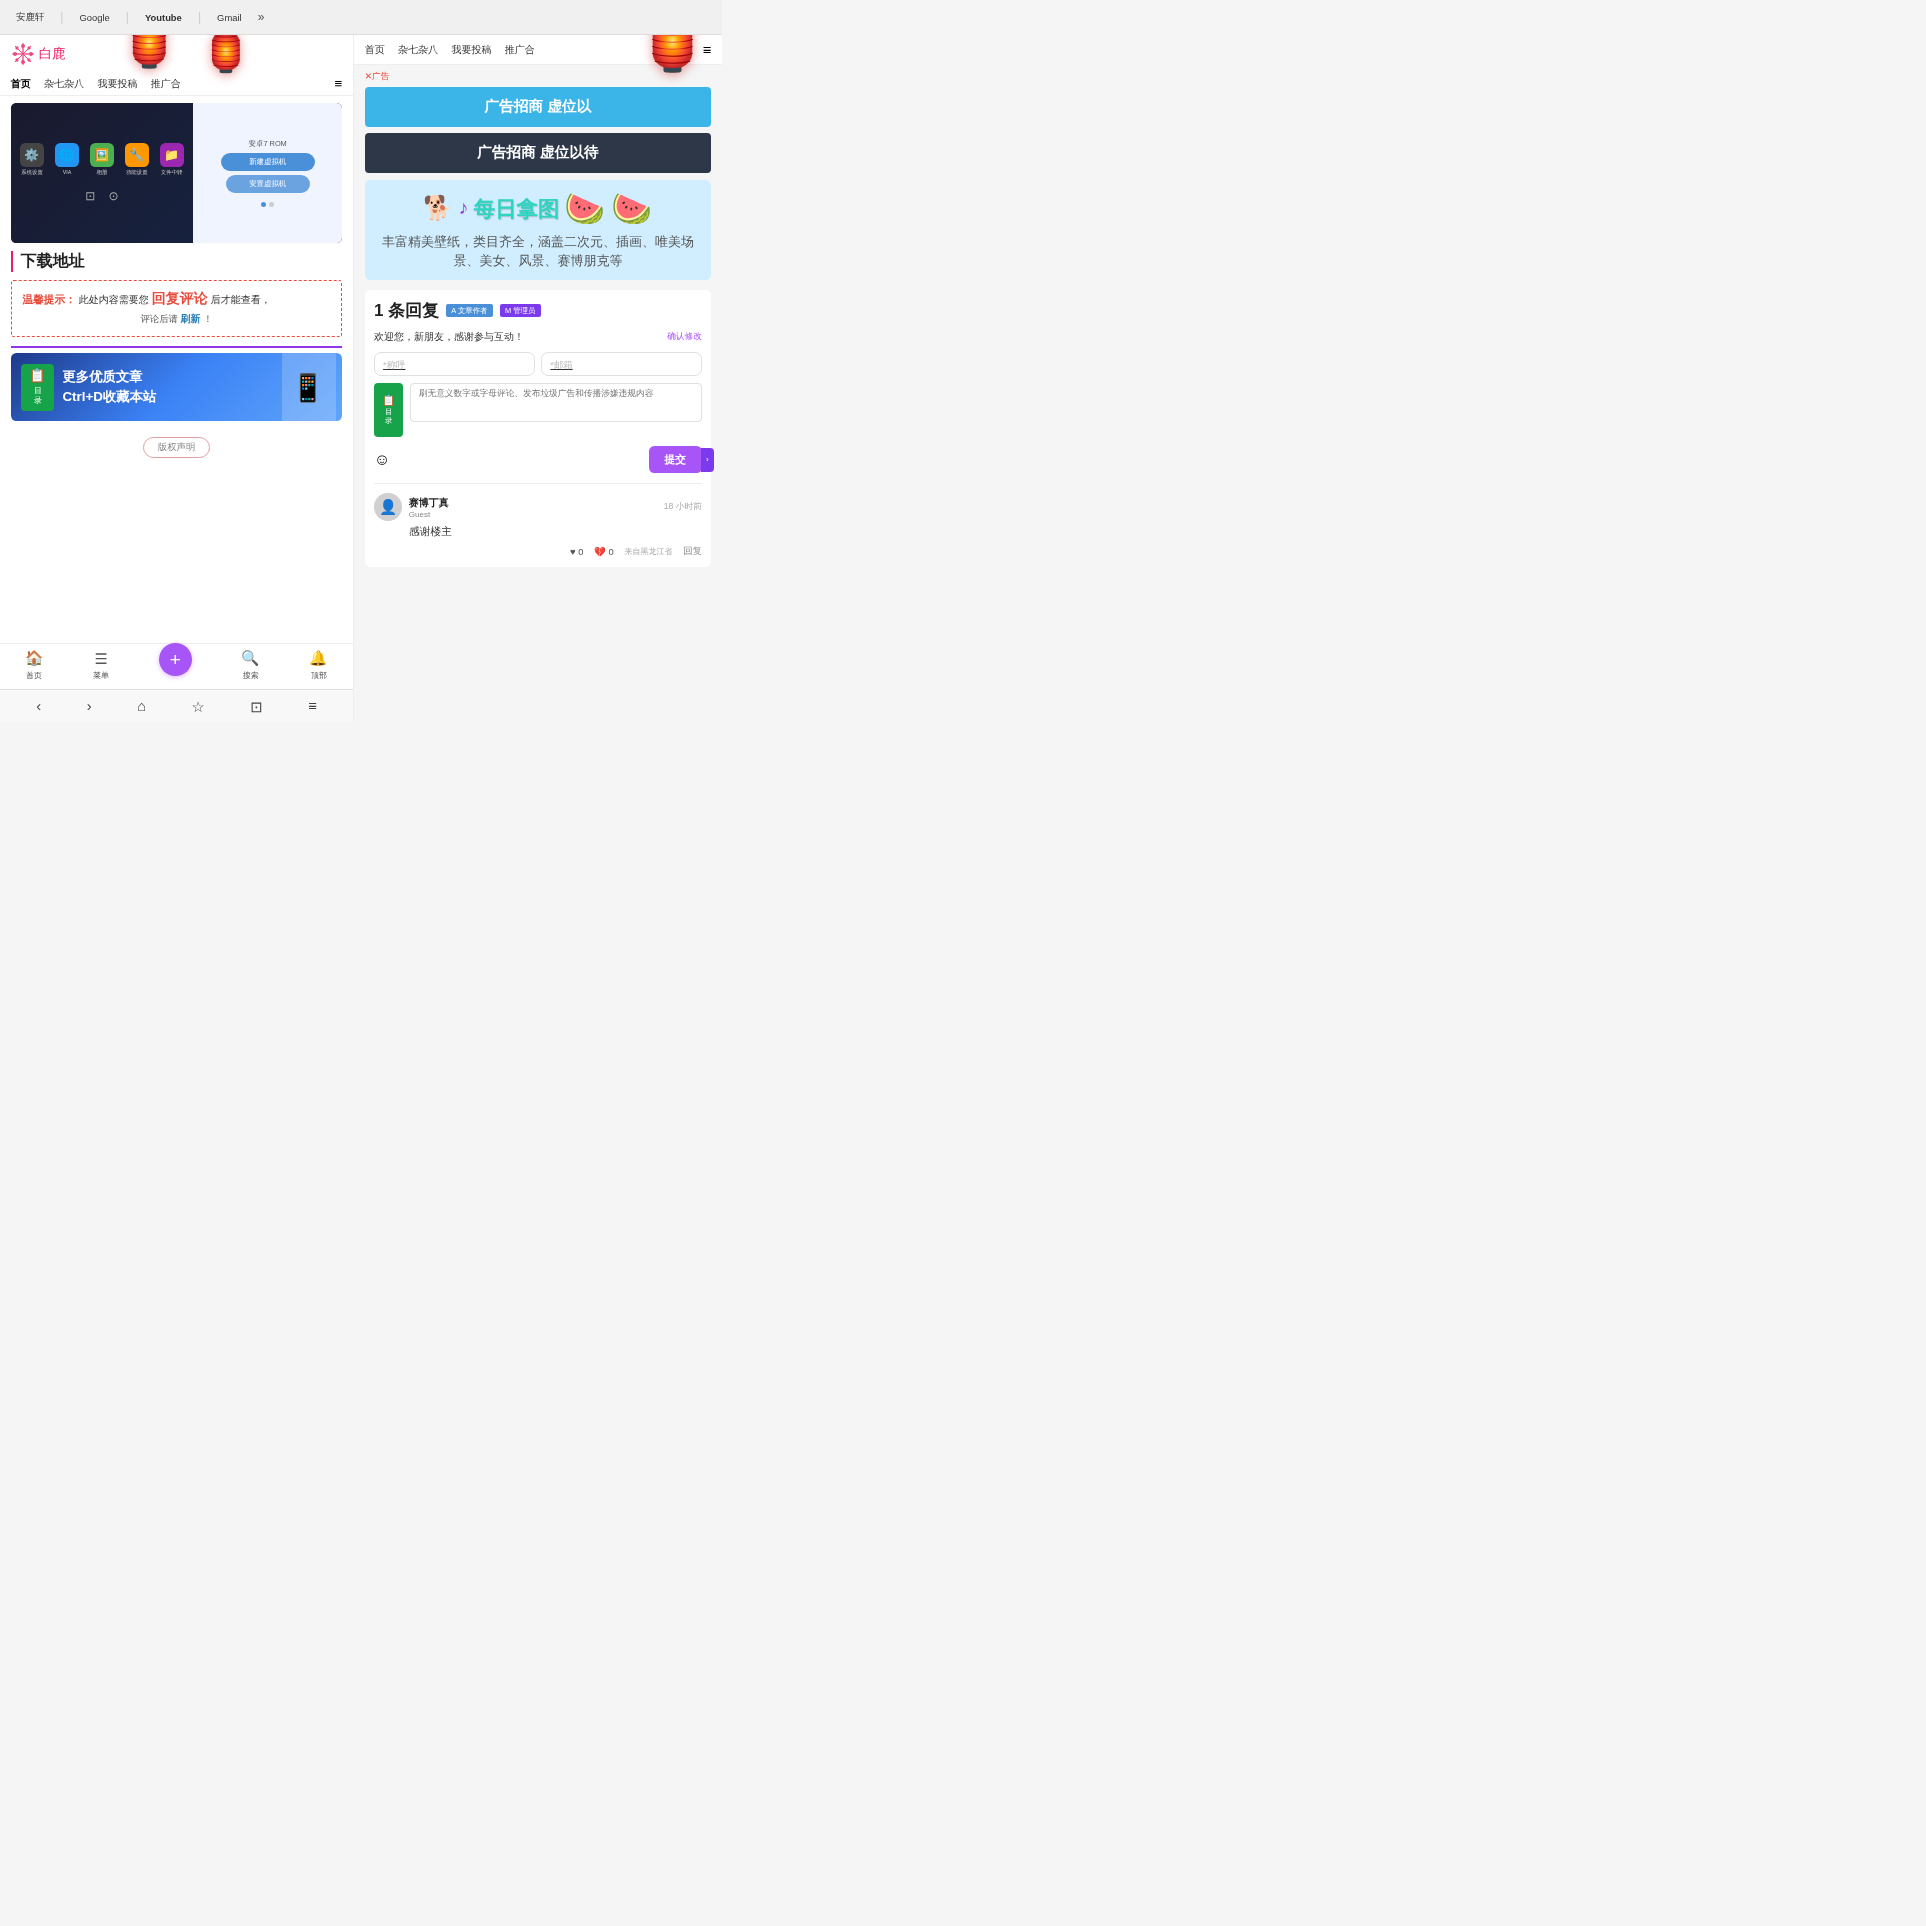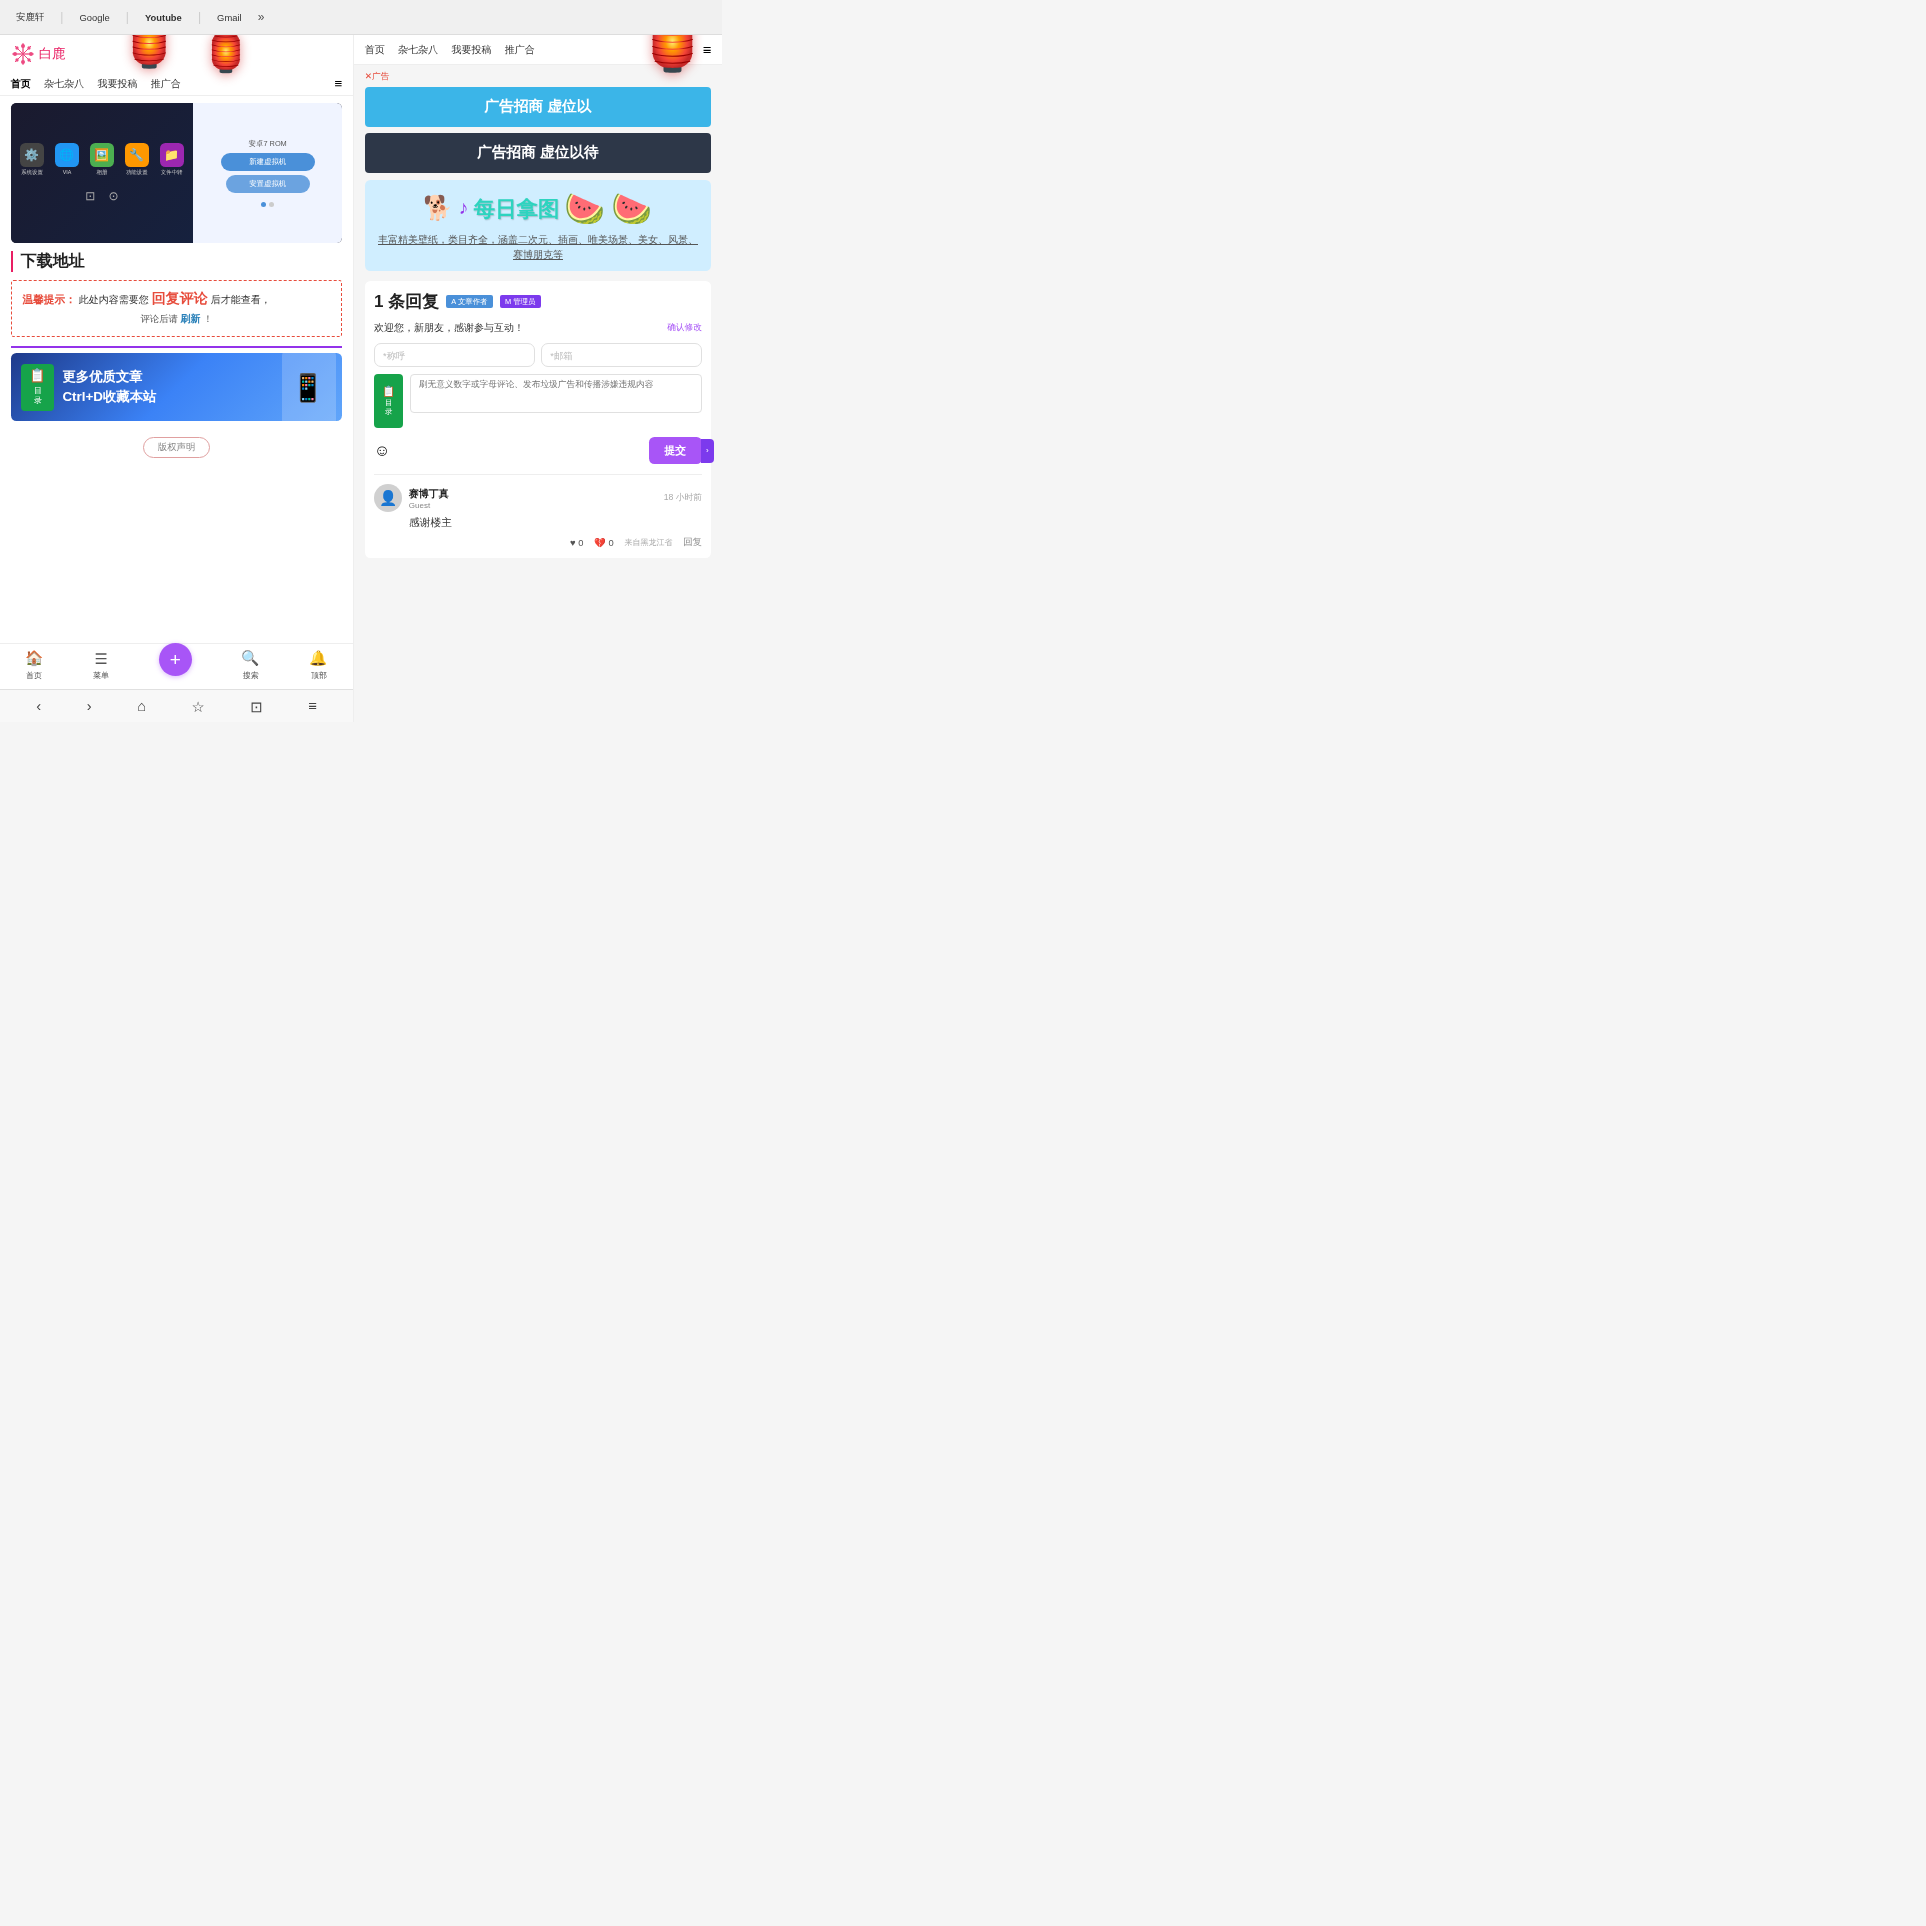--- a/index.html
+++ b/index.html
@@ -448,25 +448,24 @@
     }
     .dog-emoji { font-size: 24px; }
     .watermelon-big { font-size: 33px; }
     .promo-title-text {
       font-size: 21.4px;
       font-weight: bold;
       color: #2dd4bf;
       text-shadow: 0.7px 0.7px 1.3px rgba(0,0,0,0.2);
     }
     .promo-subtitle {
-      font-size: 10px;
+      font-size: 13px;
       color: #555;
       text-align: center;
       line-height: 1.5;
-      text-decoration: underline;
     }
 
     
     .comments-section {
       background: #fff;
       border-radius: 5.4px;
       padding: 9.4px;
       margin-bottom: 6.7px;
     }
     .comments-header {
@@ -523,20 +522,21 @@
       gap: 6.7px;
     }
     .form-input {
       flex: 1;
       border: 0.7px solid #e0e0e0;
       border-radius: 7px;
       padding: 5.4px 8px;
       font-size: 9.4px;
       color: #333;
       background: #fff;
+      text-decoration: underline;
     }
     .form-input::placeholder {
       color: #bbb;
     }
     .comment-content-row {
       display: flex;
       gap: 6.7px;
     }
     .toc-icon-small {
       background: #16a34a;

